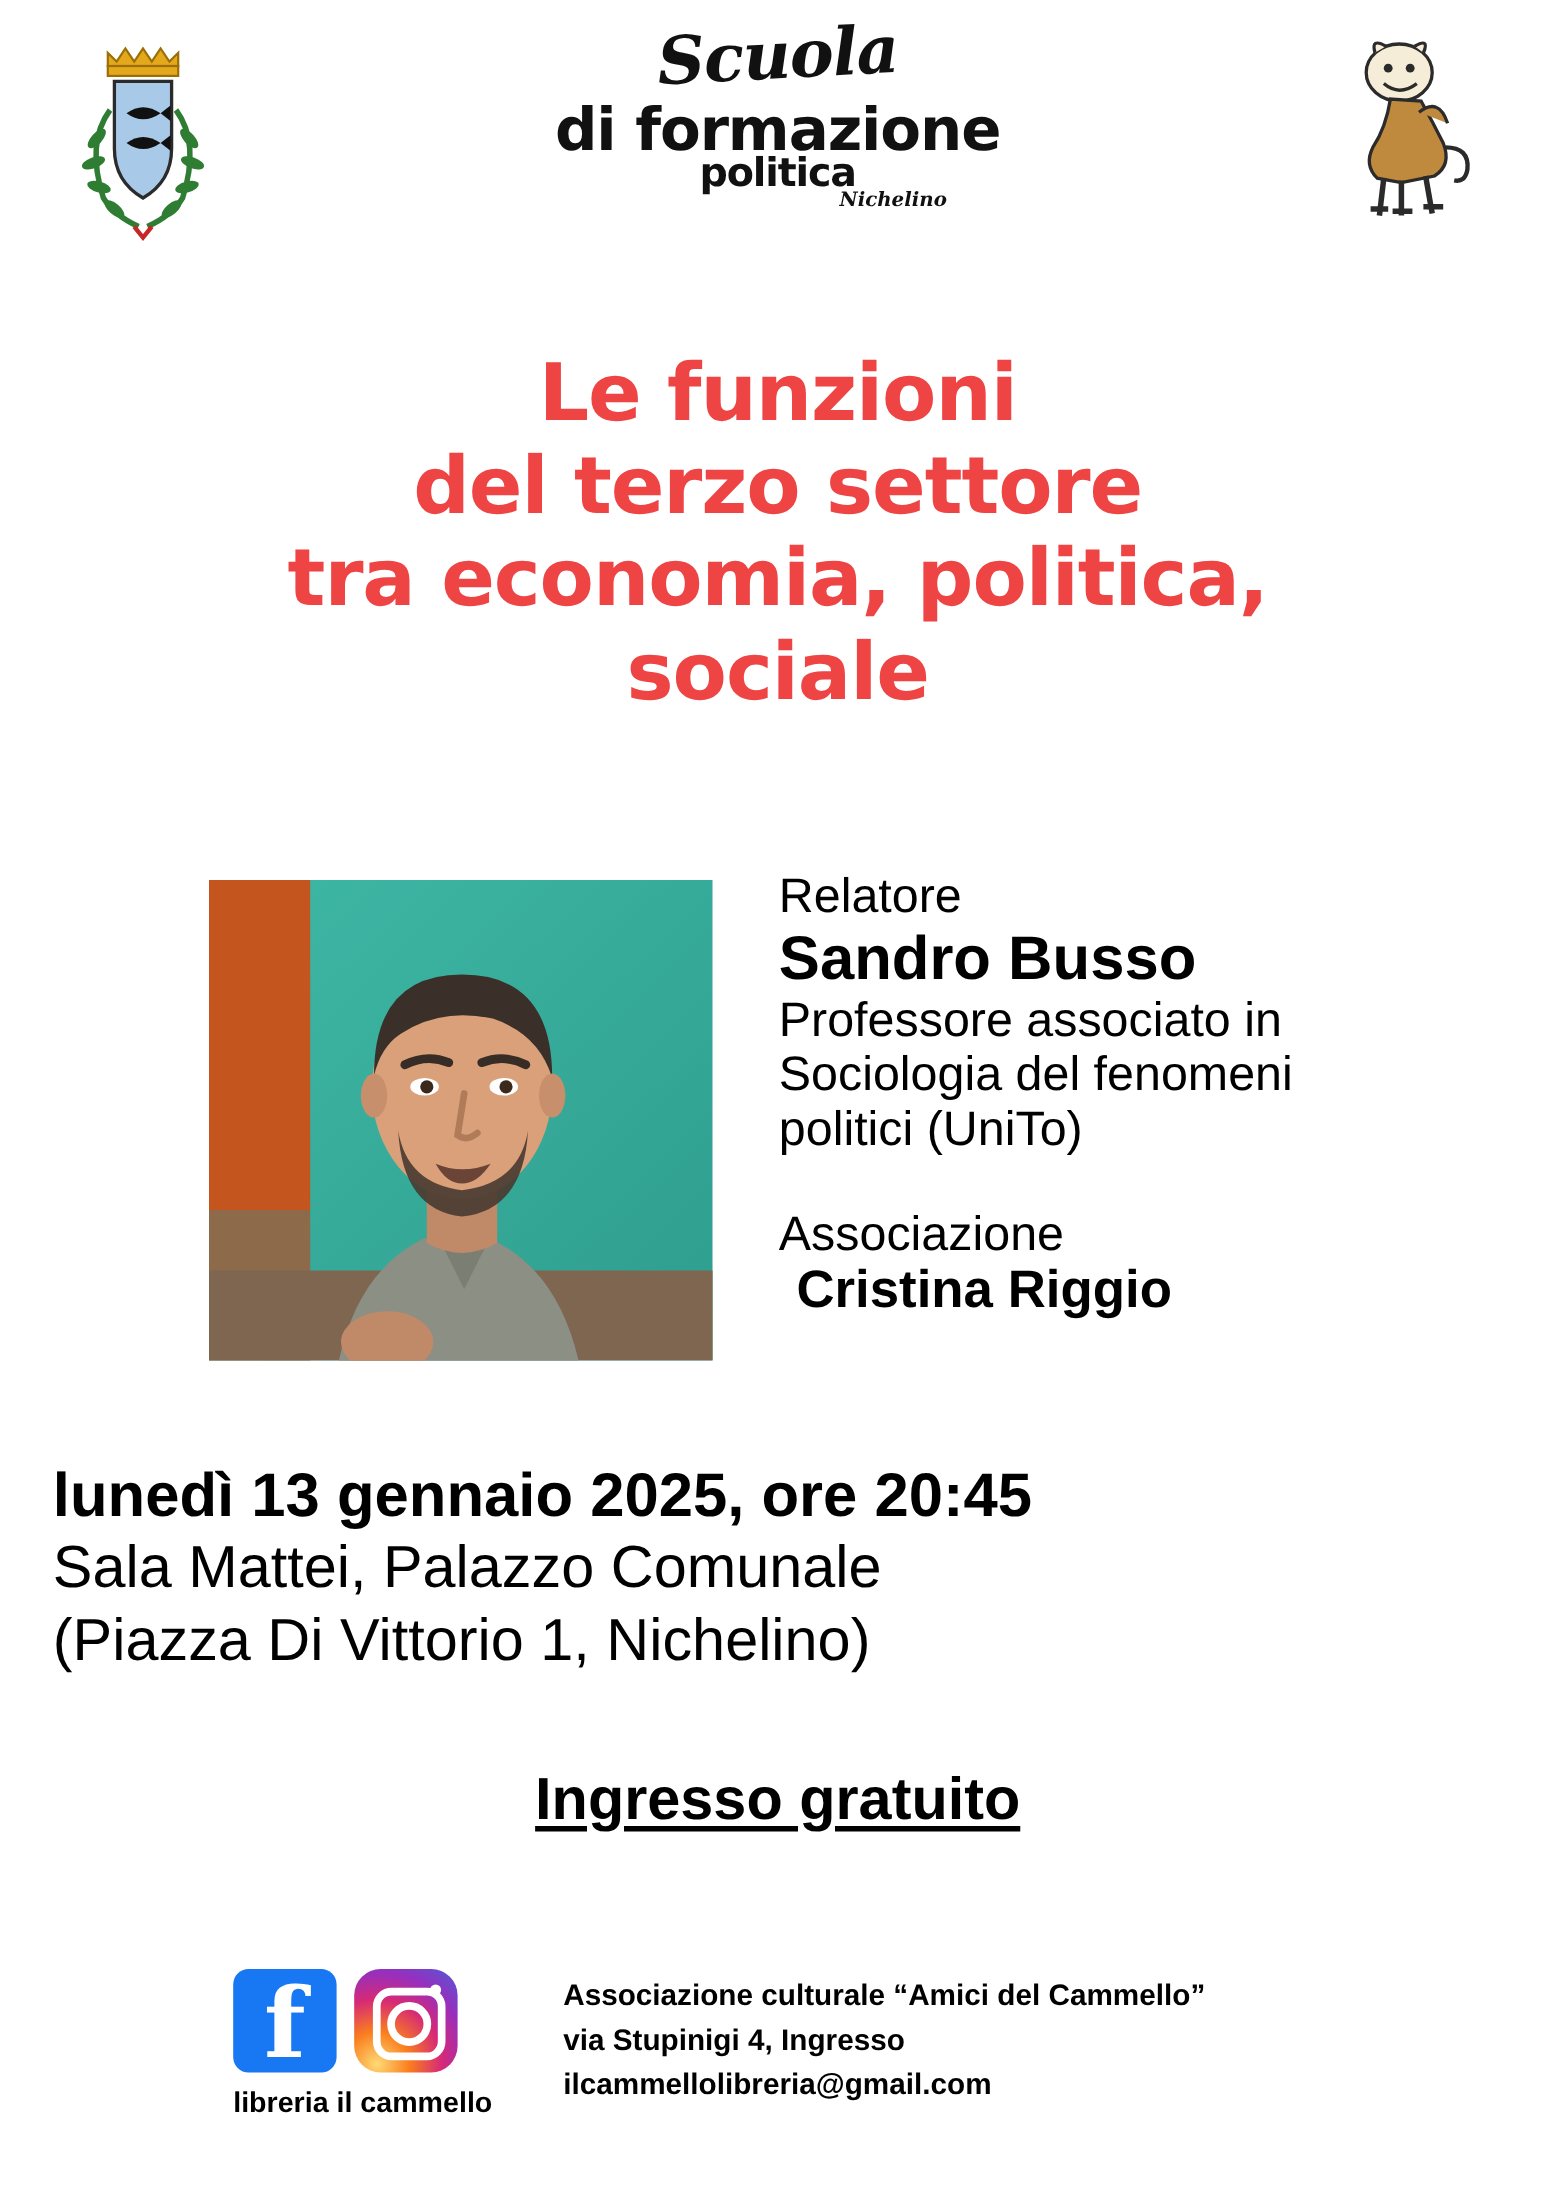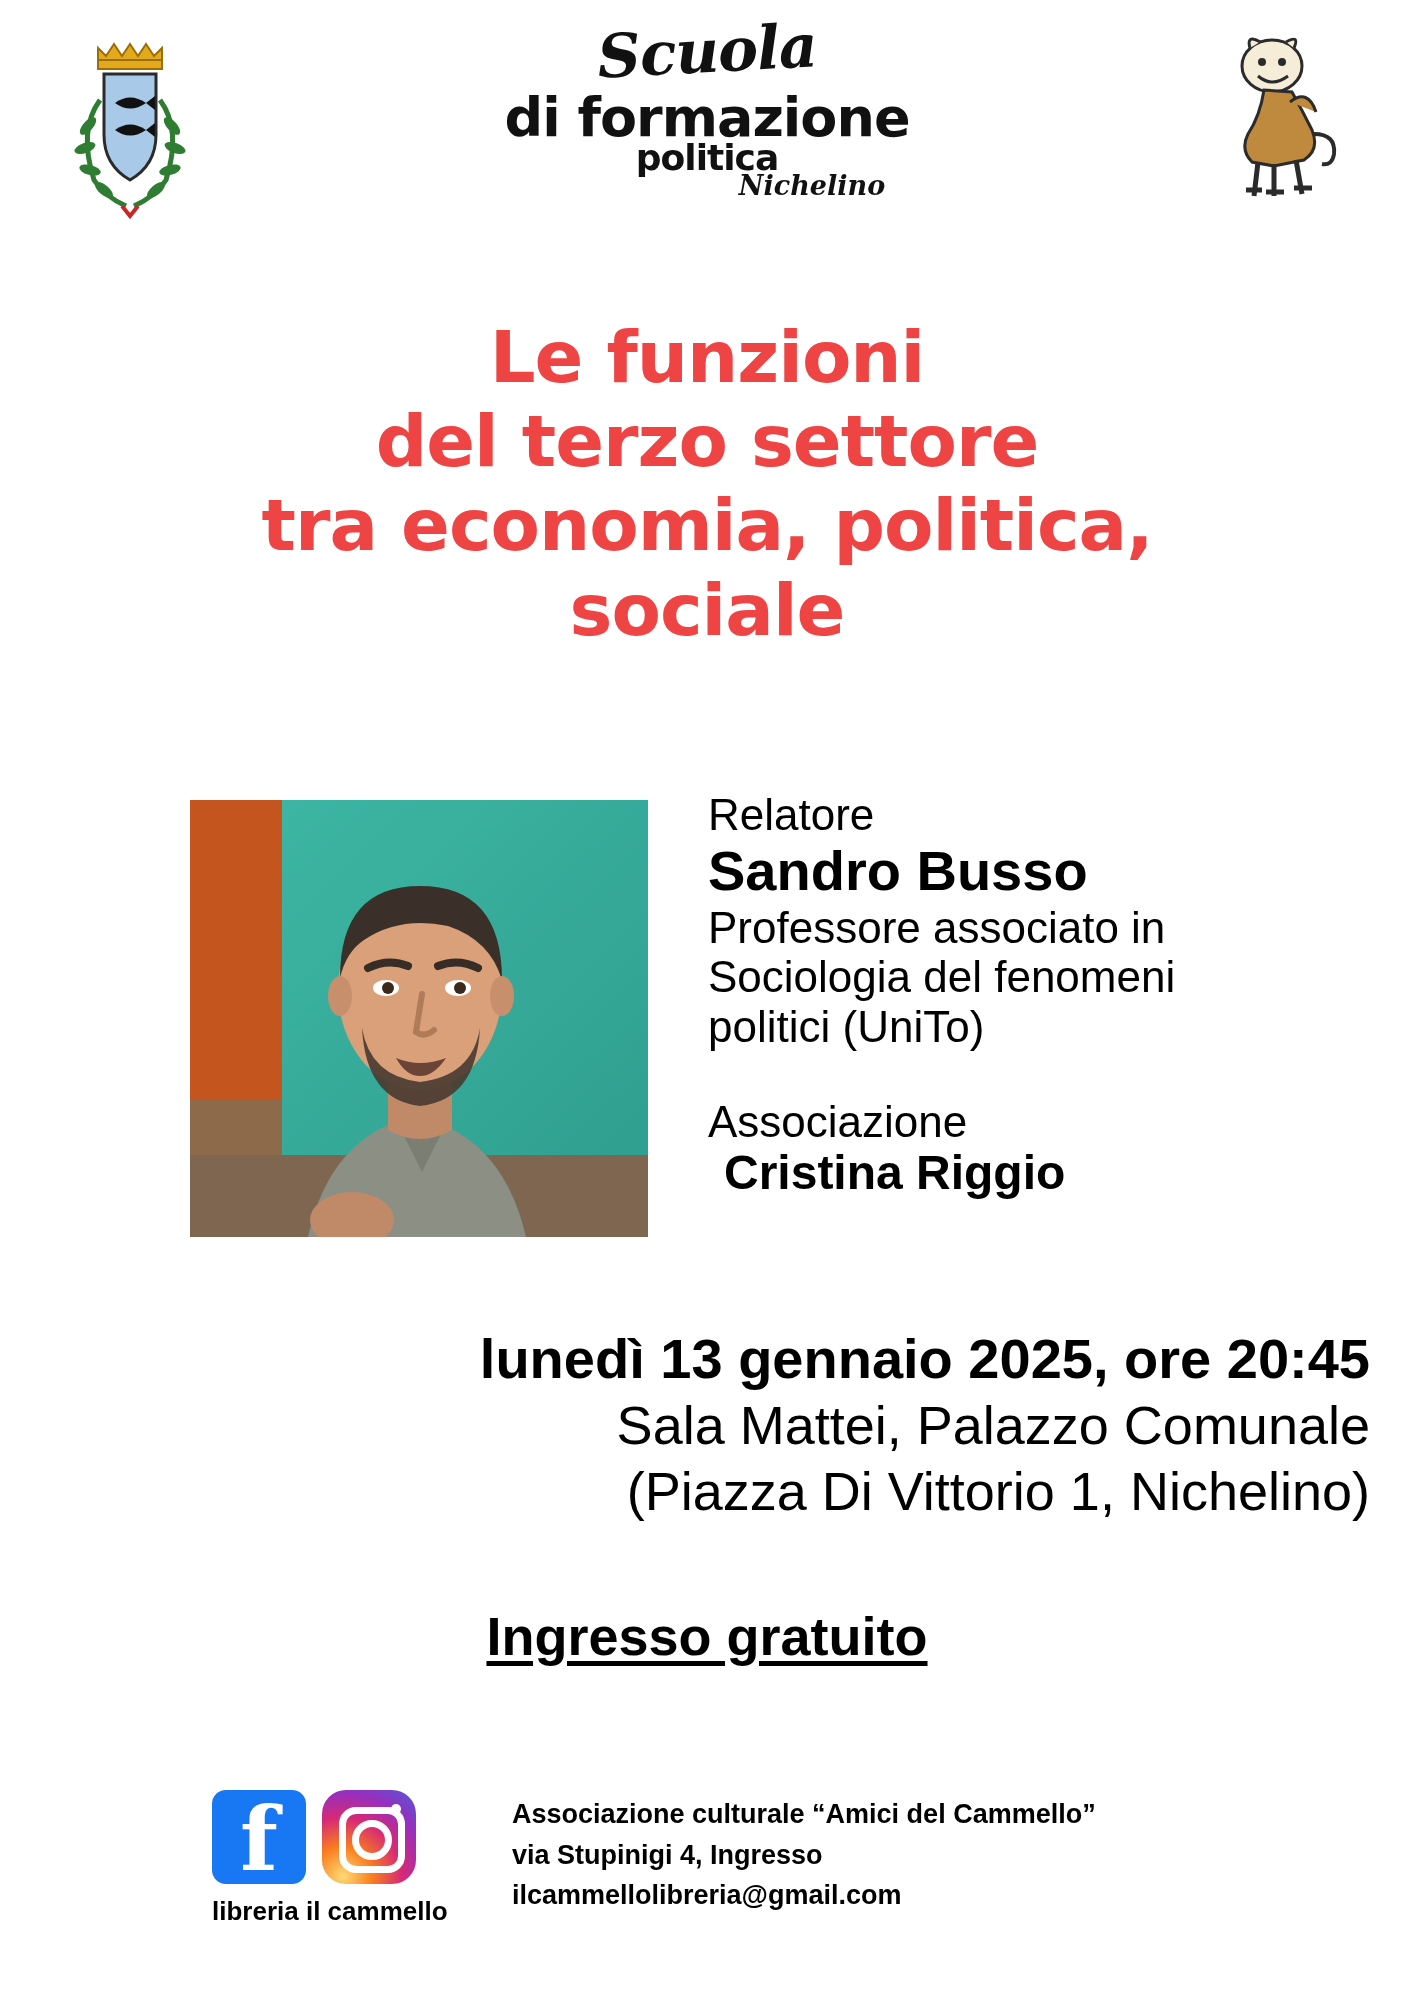--- a/index.html
+++ b/index.html
@@ -81,21 +81,21 @@
     font-weight: 700;
     font-size: 36px;
     display: block;
     letter-spacing: -1px;
     margin-top: -2px;
   }
   .school-logo .l4 {
     font-family: "DejaVu Serif", serif;
     font-style: italic;
     font-weight: 700;
-    font-size: 27px;
+    font-size: 18px;
     display: block;
     margin-top: 0px;
     padding-left: 210px;
   }
 
   
   .title {
     position: absolute;
     top: 315px;
     left: 70px;
@@ -144,23 +144,23 @@
     font-weight: 700;
     font-size: 48px;
     display: block;
     margin-left: 16px;
   }
 
   
   .details {
     position: absolute;
     top: 1325px;
-    left: 76px;
+    left: 48px;
     width: 1294px;
-    text-align: right;
+    text-align: left;
   }
   .details .when {
     font-family: "Liberation Sans", sans-serif;
     font-weight: 700;
     font-size: 56px;
     display: block;
     line-height: 1.22;
   }
   .details .place1,
   .details .place2 {

